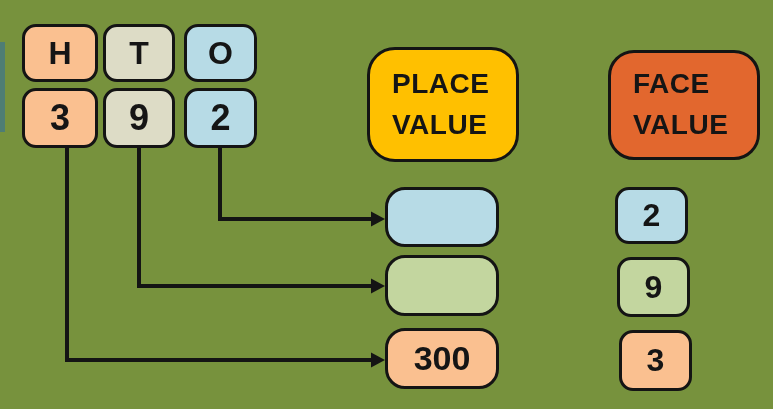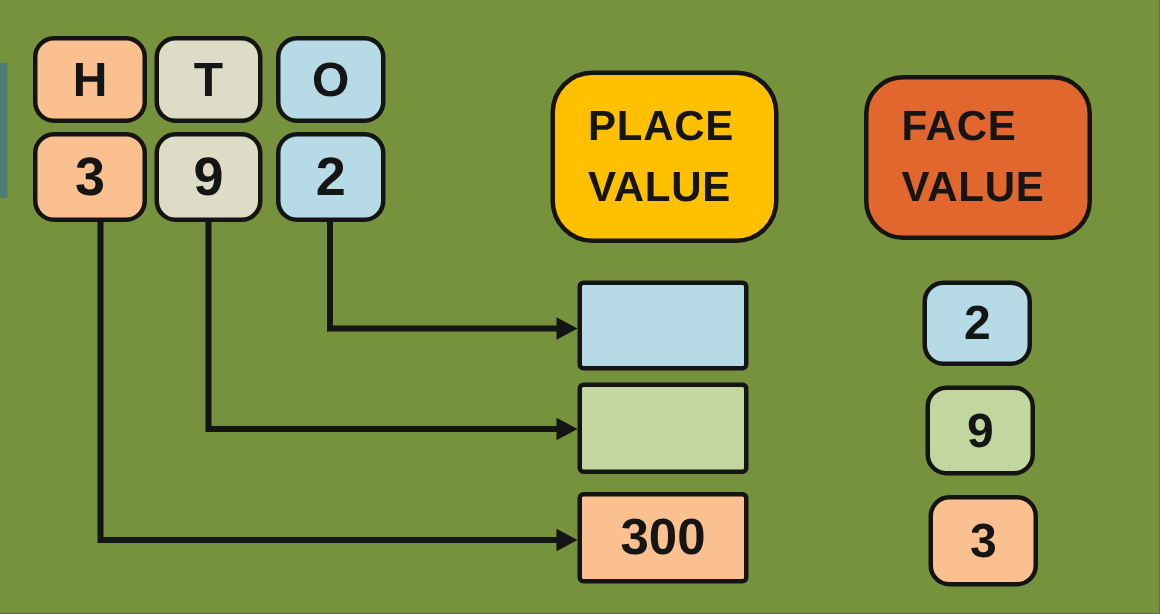--- a/index.html
+++ b/index.html
@@ -27,28 +27,28 @@
     position: absolute;
     box-sizing: border-box;
     border: 3px solid var(--line, #141414);
     display: flex;
     align-items: center;
     justify-content: center;
     font-weight: 700;
     color: #151515;
   }
   .rounded-sm { border-radius: 14px; }
-  .rounded-md { border-radius: 4px; }
+  .rounded-md { border-radius: 20px; }
   .rounded-lg { border-radius: 26px; }
   .peach      { background: var(--peach, #FAC090); }
   .tan        { background: var(--tan, #DDDCC6); }
   .blue       { background: var(--blue, #B7DBE6); }
   .lightgreen { background: var(--light-green, #C3D69F); }
   .yellow     { background: var(--yellow, #FFC000); }
-  .orangehdr  { background: var(--orange, #E2672E); }
+  .orangehdr  { background: var(--orange, #E2672E); margin-left: 32px; }
 
   .letter { font-size: 32px; }
   .digit  { font-size: 36px; }
   .result { font-size: 34px; }
   .facedigit { font-size: 32px; }
 
   .header-box {
     flex-direction: column;
     align-items: flex-start;
     justify-content: center;

